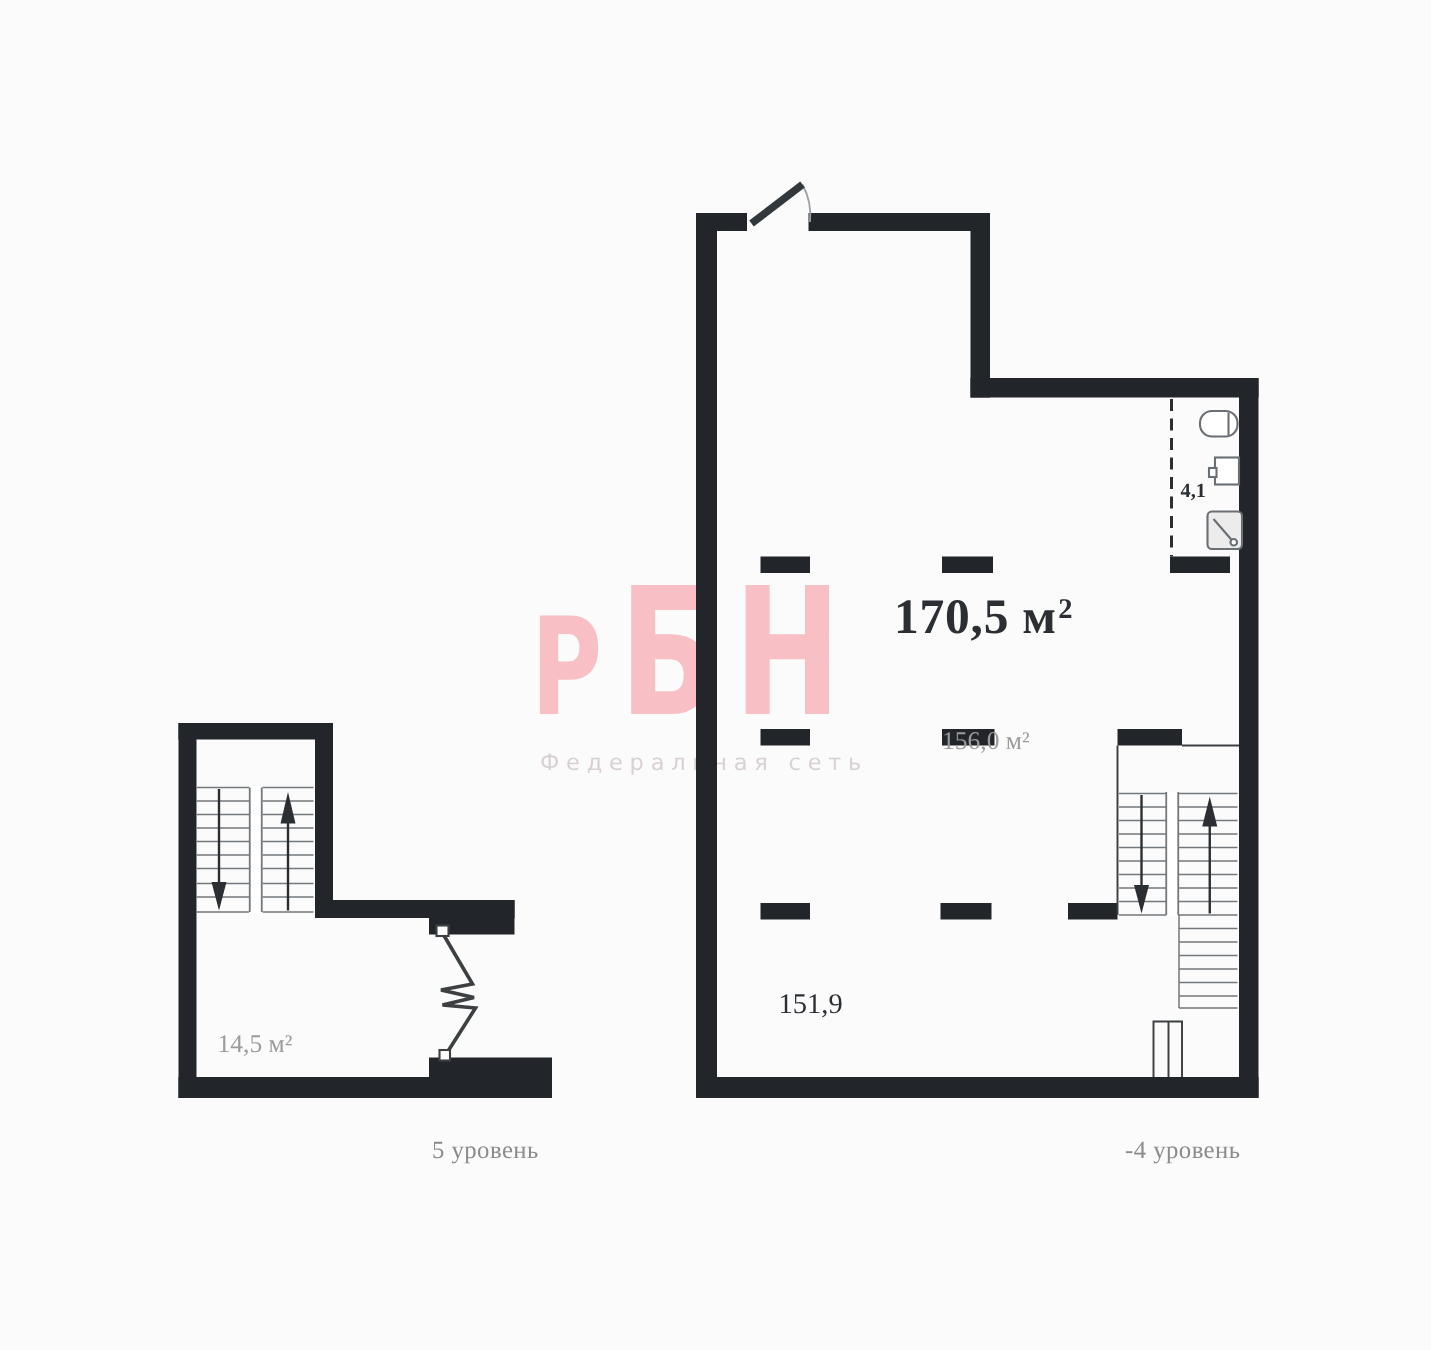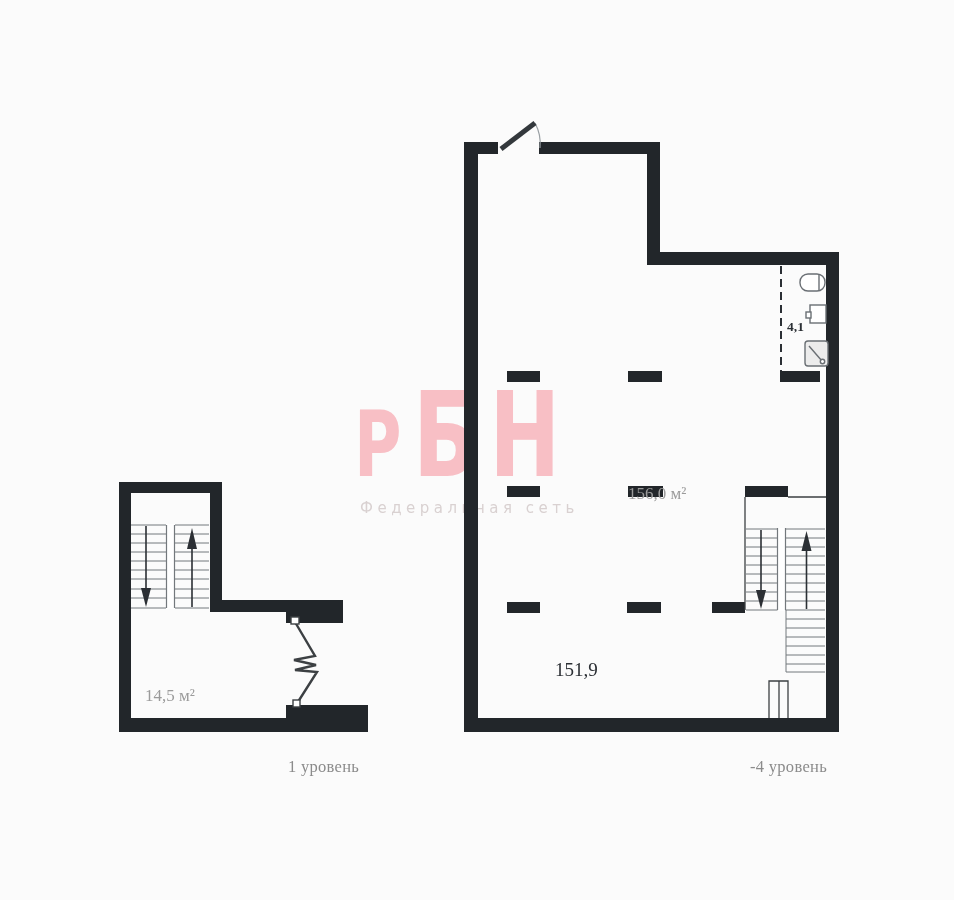--- a/index.html
+++ b/index.html
@@ -38,21 +38,21 @@
   .wm-p{font-size:90px;}
   .wm-sub{
     position:absolute;left:360px;top:499px;font-size:15px;letter-spacing:4.5px;
     color:var(--watermark_gray);font-family:"DejaVu Sans",sans-serif;white-space:nowrap;
   }
 
   .lbl{position:absolute;z-index:3;white-space:nowrap;font-family:Liberation Serif, serif;}
   .lbl-total{left:596px;top:394px;font-size:33px;font-weight:600;color:var(--label_dark);letter-spacing:.5px;}
   .lbl-total sup{font-size:19px;position:relative;top:2px;left:1px;}
   .lbl-secondary{left:628px;top:444px;font-size:17px;color:var(--label_gray);margin-top:40px;}
-  .lbl-room{left:519px;top:659px;font-size:19px;color:var(--label_dark);margin-left:36px;}
+  .lbl-room{left:519px;top:659px;font-size:19px;color:var(--label_dark);}
   .lbl-bath{left:787px;top:319px;font-size:13.5px;font-weight:600;color:var(--label_dark);}
   .lbl-area1{left:145px;top:686px;font-size:17px;color:var(--label_gray);}
   .caption{font-size:16.5px;color:var(--caption_gray);letter-spacing:.3px;}
   .cap-l1{left:288px;top:757px;}
   .cap-lm1{left:750px;top:757px;}
 </style>
 </head>
 <body>
 
 <div class="canvas">
@@ -158,19 +158,22 @@
       </g>
 
       <g>
         <path class="breakline" d="M295 622 L315 656 L294 660 L316 665 L295 670 L317 672 L296 705"></path>
         <rect class="node" x="291" y="617" width="8" height="7"></rect>
         <rect class="node" x="293" y="700" width="7" height="7"></rect>
       </g>
     </g>
   </svg>
 
+  <div class="lbl lbl-total">
+    <span>170,5 м</span><sup>2</sup>
+  </div>
   <div class="lbl lbl-secondary">156,0 м²</div>
   <div class="lbl lbl-room">151,9</div>
   <div class="lbl lbl-bath">4,1</div>
   <div class="lbl lbl-area1">14,5 м²</div>
-  <div class="lbl caption cap-l1">1 уровень</div>
+  <div class="lbl caption cap-l1">5 уровень</div>
   <div class="lbl caption cap-lm1">-4 уровень</div>
 </div>
 
 </body></html>

